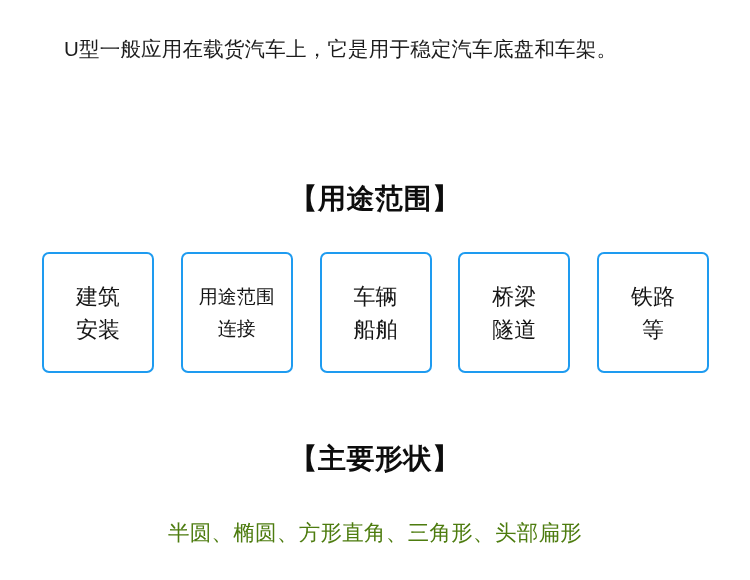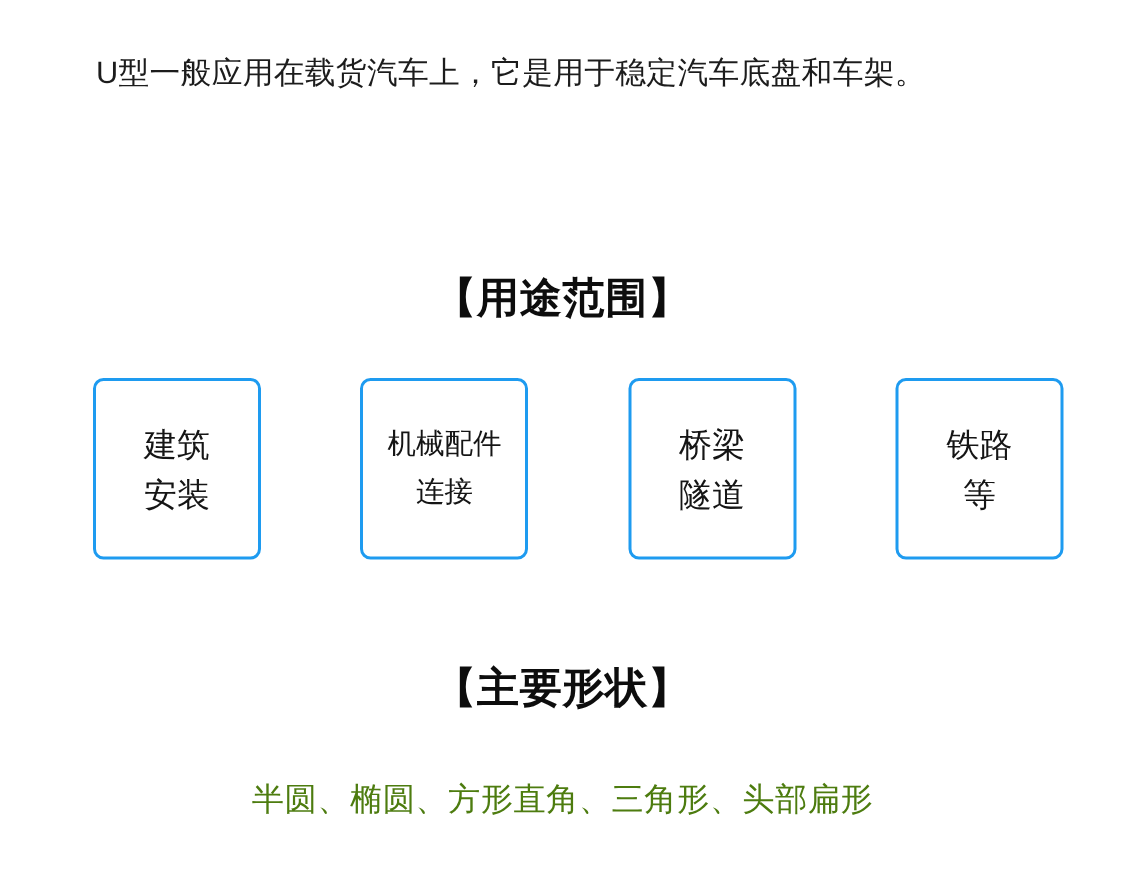--- a/index.html
+++ b/index.html
@@ -67,21 +67,20 @@
     height: 121px;
     box-sizing: border-box;
     border: 2px solid #1e9bf0;
     border-radius: 7px;
     background: #ffffff;
     display: flex;
     flex-direction: column;
     align-items: center;
     justify-content: center;
     text-align: center;
-    margin-left: 20px;
   }
   .box-line {
     font-size: 22px;
     line-height: 33px;
     color: #151515;
     white-space: nowrap;
   }
   .box.compact .box-line {
     font-size: 19px;
     line-height: 32px;
@@ -111,24 +110,28 @@
   <div class="section-heading heading-usage">【用途范围】</div>
 
   <div class="boxes">
 
     <div class="box">
       <div class="box-line">建筑</div>
       <div class="box-line">安装</div>
     </div>
 
     <div class="box compact">
-      <div class="box-line">机械配件</div>
+      <div class="box-line">用途范围</div>
       <div class="box-line">连接</div>
     </div>
 
+    <div class="box">
+      <div class="box-line">车辆</div>
+      <div class="box-line">船舶</div>
+    </div>
 
     <div class="box">
       <div class="box-line">桥梁</div>
       <div class="box-line">隧道</div>
     </div>
 
     <div class="box">
       <div class="box-line">铁路</div>
       <div class="box-line">等</div>
     </div>

